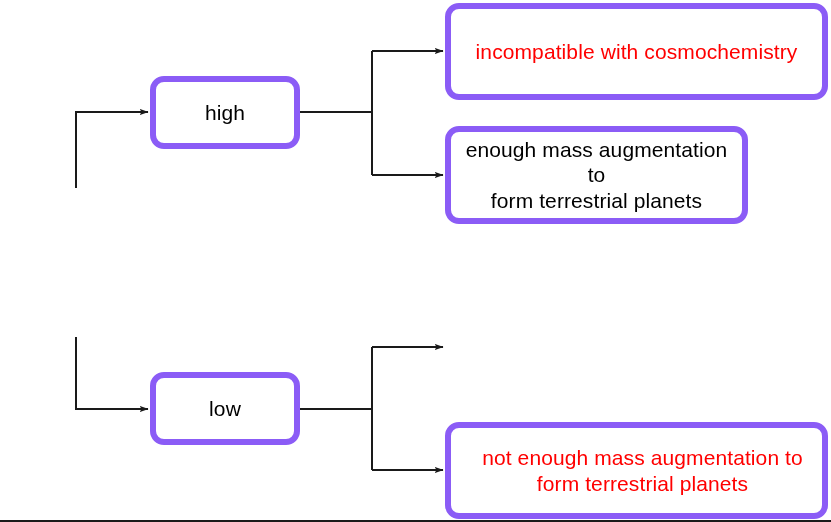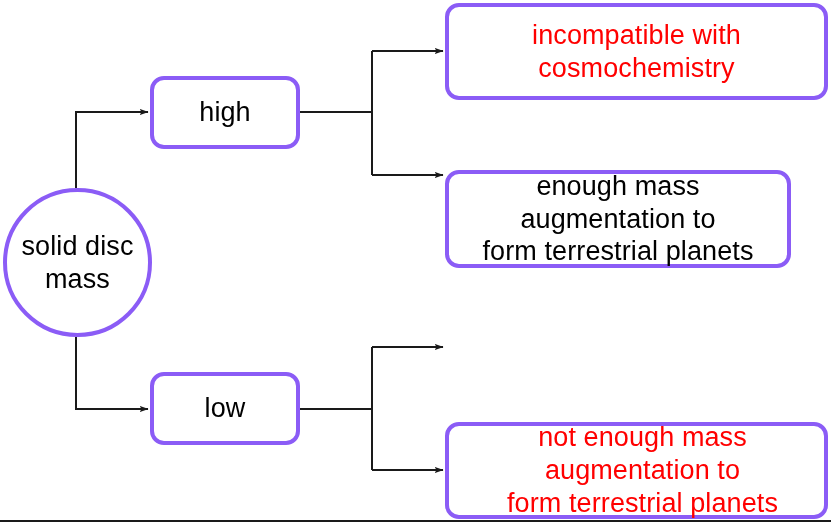--- a/index.html
+++ b/index.html
@@ -25,23 +25,23 @@
     height: 522px;
   }
   .node {
     position: absolute;
     box-sizing: border-box;
     display: flex;
     align-items: center;
     justify-content: center;
     text-align: center;
     background: #ffffff;
-    border: 4px solid #8b5cf6;
+    border: 6px solid #8b5cf6;
     color: #000000;
-    font-size: 27px;
+    font-size: 21px;
     line-height: 1.22;
     letter-spacing: 0.1px;
     z-index: 2;
   }
   .node.rounded {
     border-radius: 14px;
   }
   .node.circle {
     border-radius: 50%;
   }
@@ -83,38 +83,34 @@
     <path d="M372,51 L372,175" fill="none" stroke="#1a1a1a" stroke-width="2"></path>
     <path d="M372,51 L443,51" fill="none" stroke="#1a1a1a" stroke-width="2" marker-end="url(#arrowhead)"></path>
     <path d="M372,175 L443,175" fill="none" stroke="#1a1a1a" stroke-width="2" marker-end="url(#arrowhead)"></path>
 
     <path d="M300,409 L372,409" fill="none" stroke="#1a1a1a" stroke-width="2"></path>
     <path d="M372,347 L372,470" fill="none" stroke="#1a1a1a" stroke-width="2"></path>
     <path d="M372,347 L443,347" fill="none" stroke="#1a1a1a" stroke-width="2" marker-end="url(#arrowhead)"></path>
     <path d="M372,470 L443,470" fill="none" stroke="#1a1a1a" stroke-width="2" marker-end="url(#arrowhead)"></path>
   </svg>
 
-  <div class="node circle" style="left:3px; top:188px; width:149px; height:149px;">
-    <span class="node-label">solid disc
-mass</span>
-  </div>
 
   <div class="node rounded" style="left:150px; top:372px; width:150px; height:73px;">
     <span class="node-label">low</span>
   </div>
 
   <div class="node rounded" style="left:150px; top:76px; width:150px; height:73px;">
     <span class="node-label">high</span>
   </div>
 
   <div class="node rounded red-text" style="left:445px; top:3px; width:383px; height:97px;">
     <span class="node-label">incompatible with cosmochemistry</span>
   </div>
 
-  <div class="node rounded" style="left:445px; top:126px; width:346px; height:98px;margin-top:44px;">
+  <div class="node rounded" style="left:445px; top:126px; width:303px; height:98px;">
     <span class="node-label">enough mass augmentation to
 form terrestrial planets</span>
   </div>
 
 
   <div class="node rounded red-text" style="left:445px; top:422px; width:383px; height:97px;padding-left:12px;">
     <span class="node-label">not enough mass augmentation to
 form terrestrial planets</span>
   </div>
 

